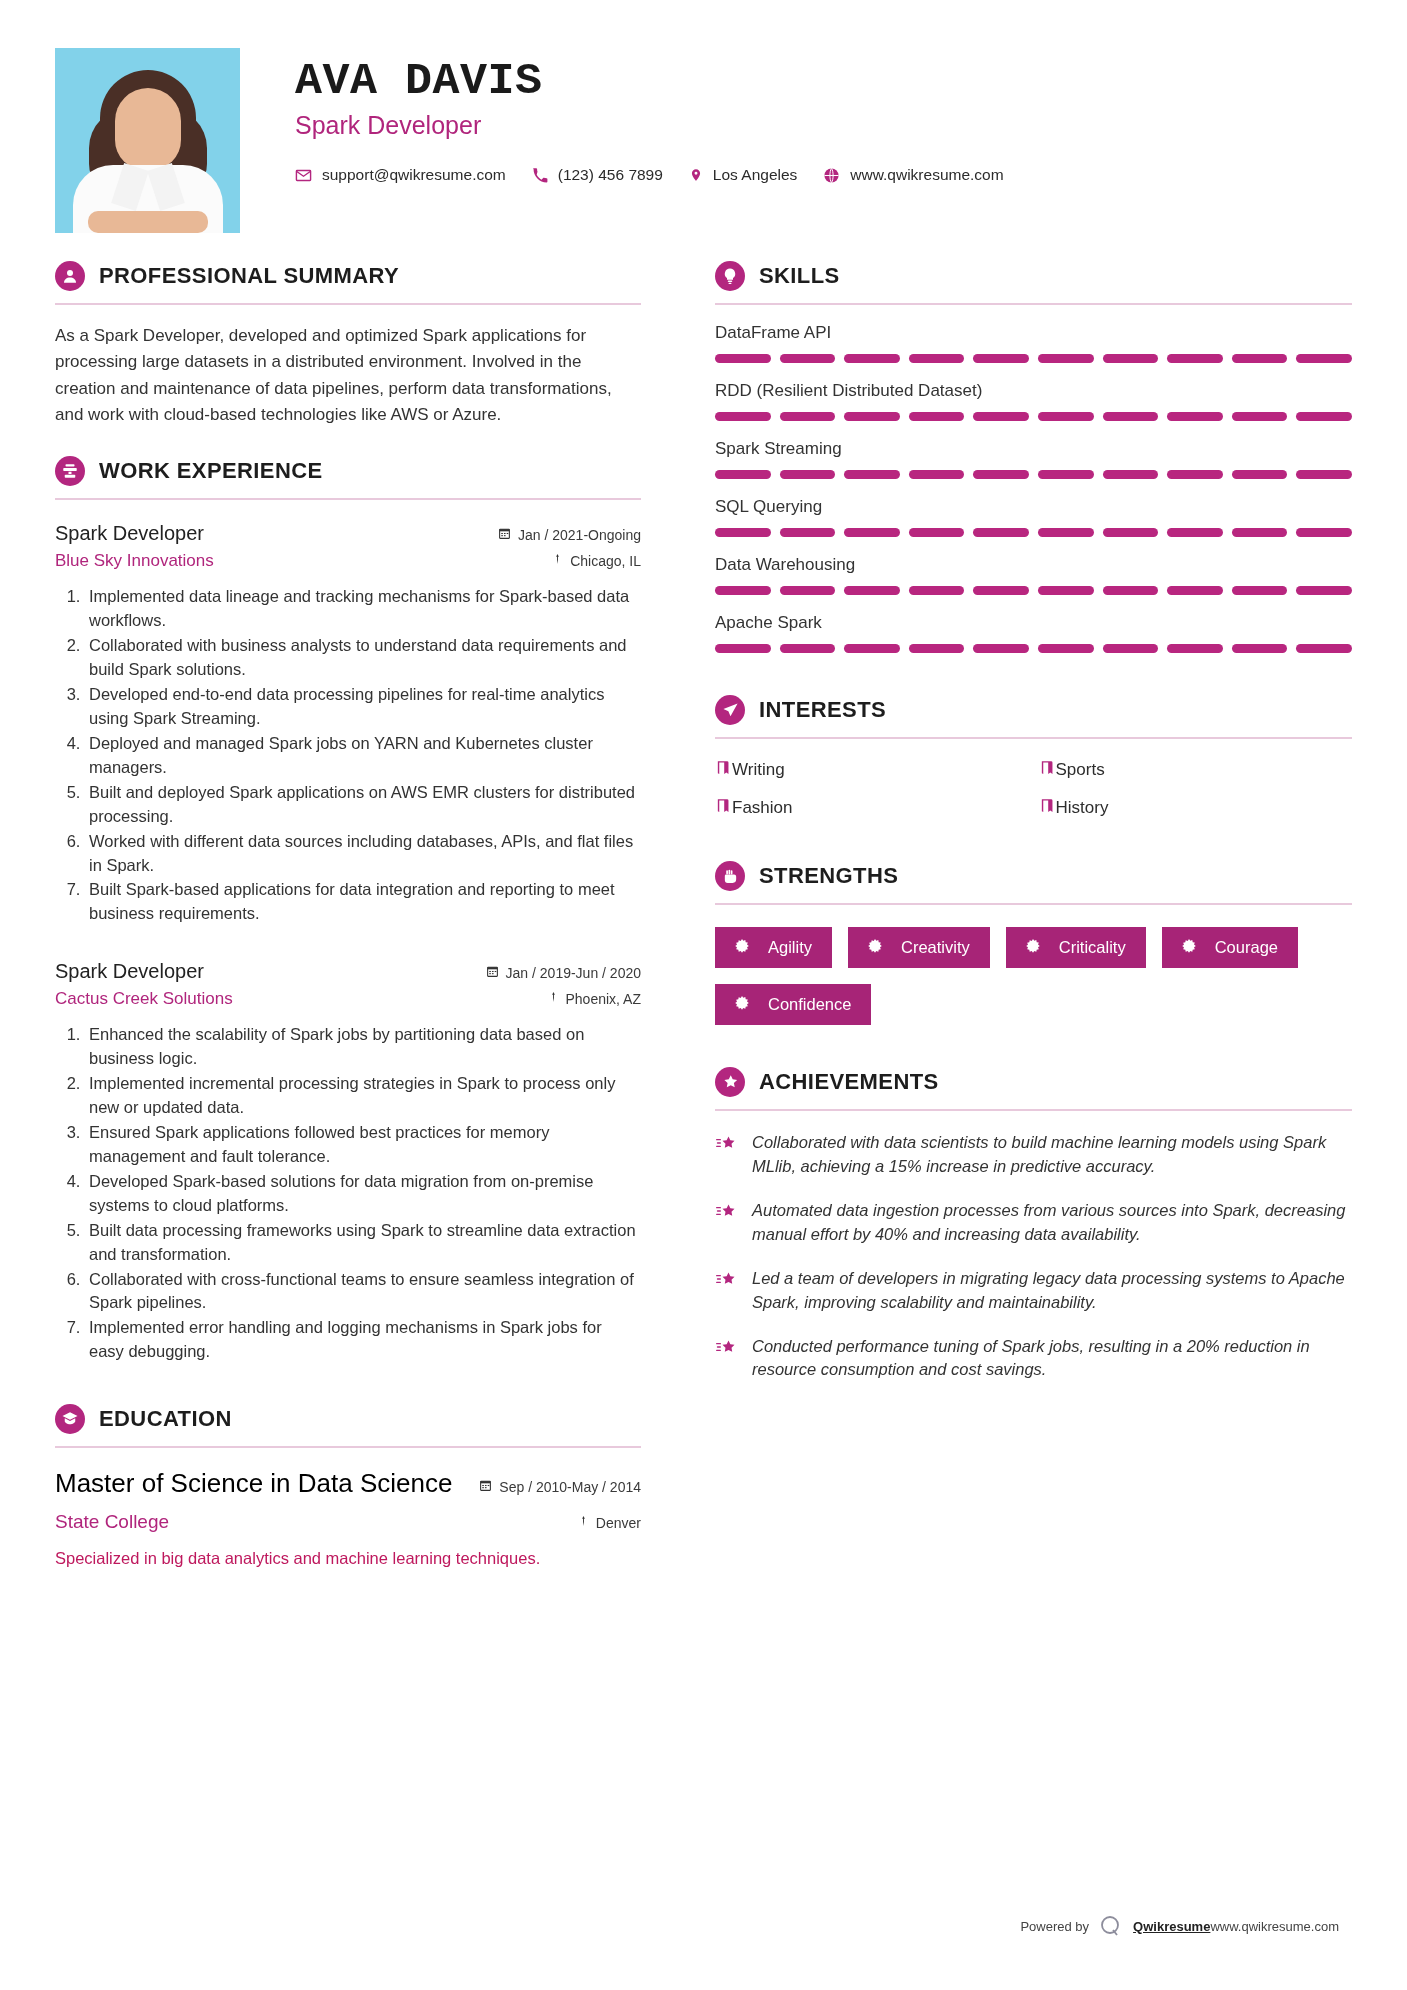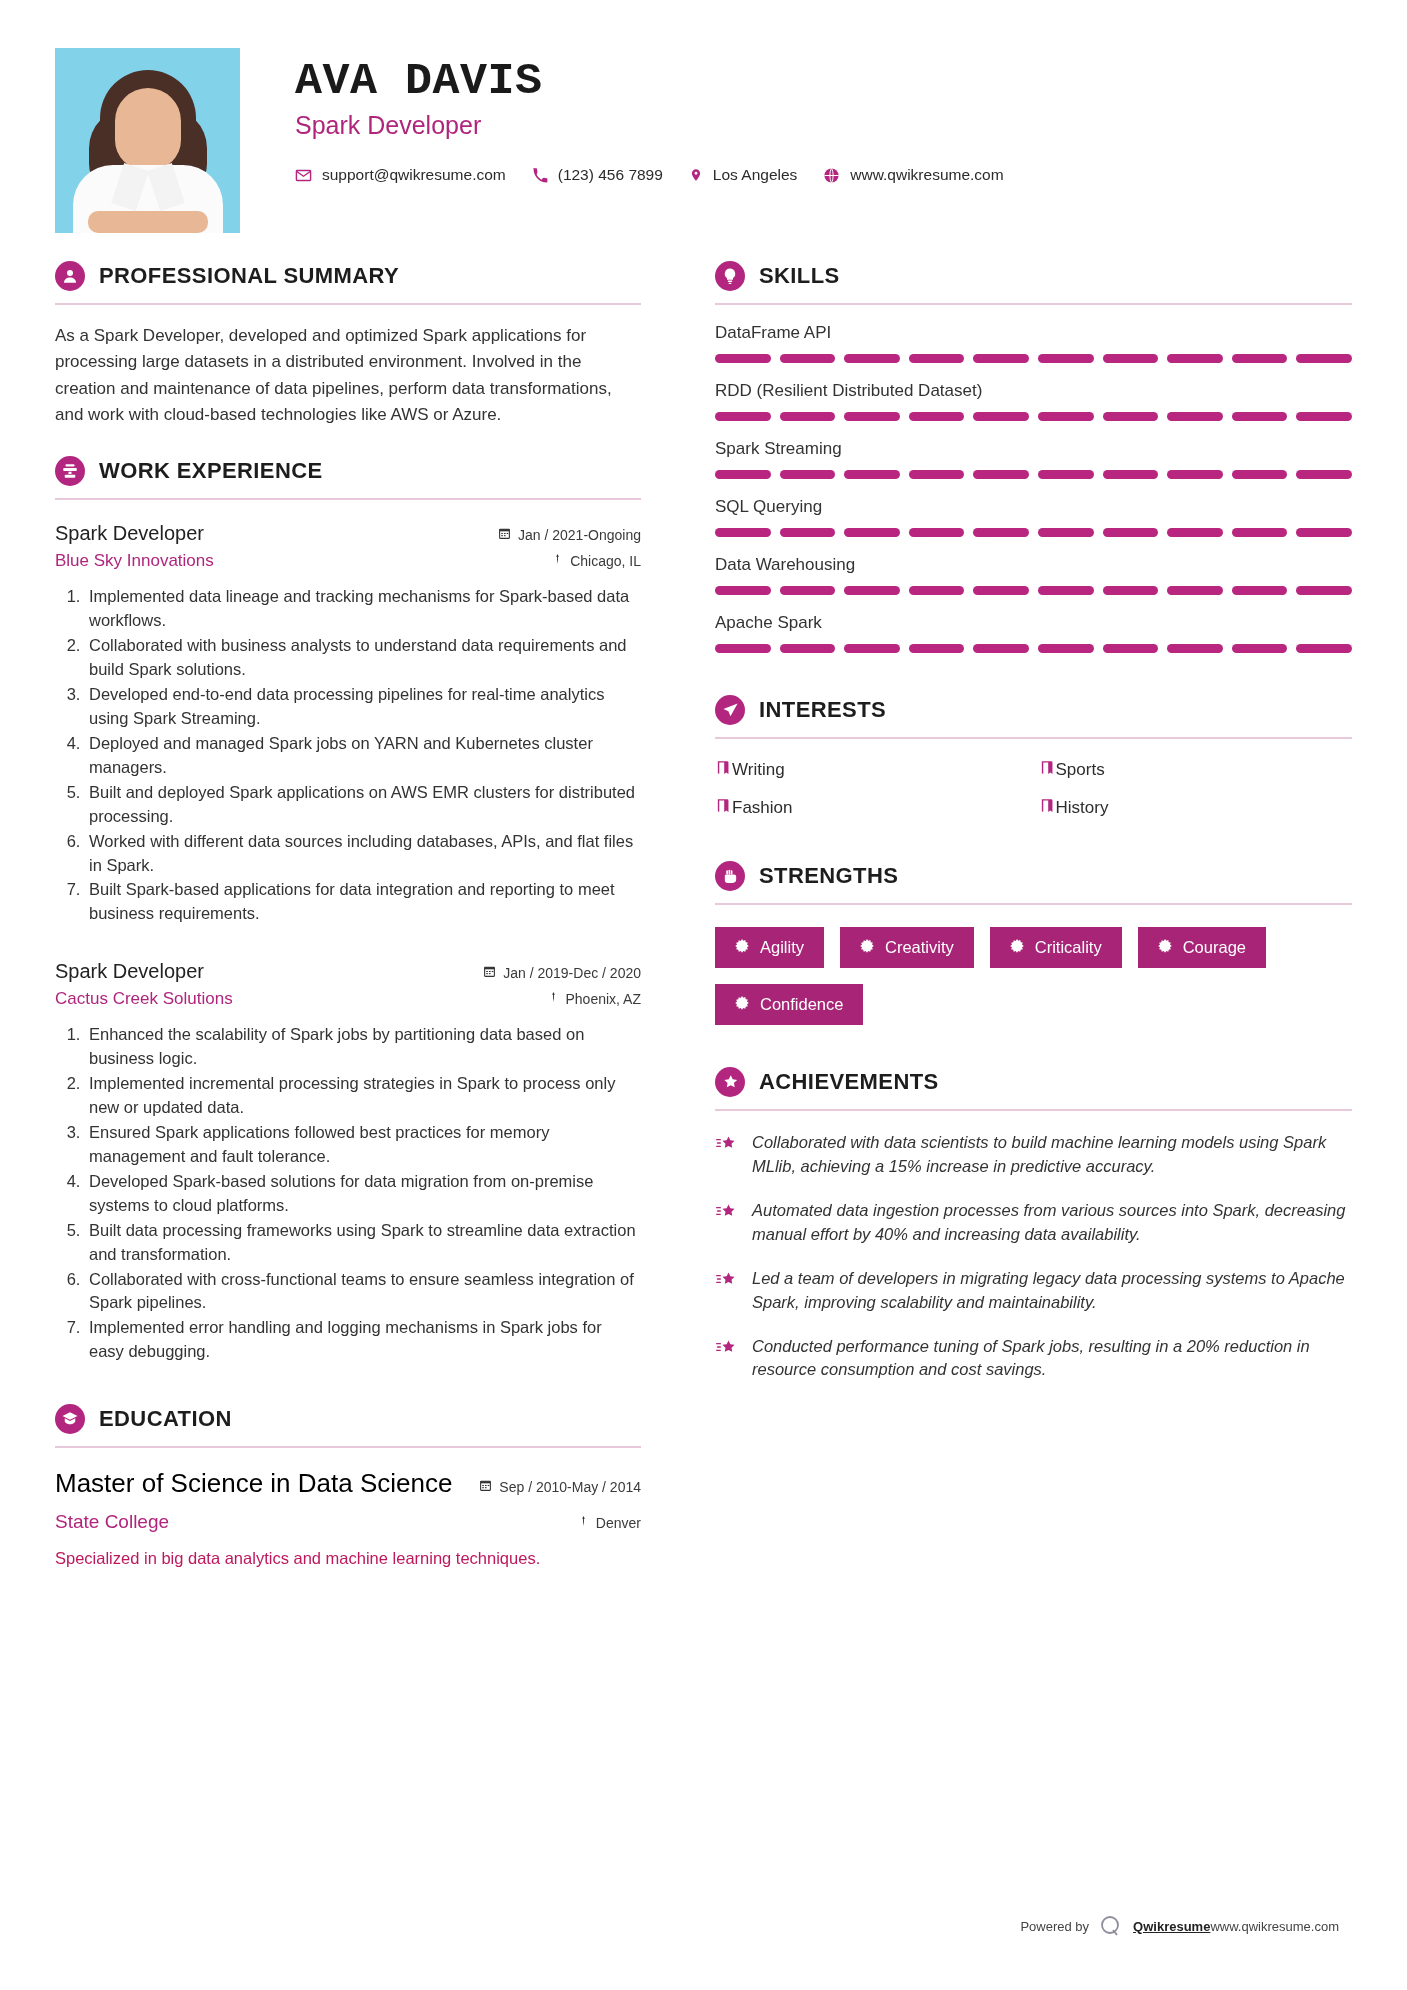--- a/index.html
+++ b/index.html
@@ -152,21 +152,21 @@
   .interests-grid {
     display: grid; grid-template-columns: 1fr 1fr; row-gap: 16px; column-gap: 10px;
     margin-top: 20px;
   }
   .interest { display: flex; align-items: center; gap: 0; font-size: 17px; color: #2d2d2d; }
 
   
   .strengths { display: flex; flex-wrap: wrap; gap: 16px; margin-top: 22px; }
   .strength {
     background: #a72477; color: #fff; font-size: 16.5px;
-    padding: 11px 20px; display: flex; align-items: center; gap: 11px;
+    padding: 11px 20px; display: flex; align-items: center; gap: 19px;
   }
 
   
   .ach-list { margin-top: 20px; font-style: italic; }
   .ach { display: flex; gap: 13px; margin-bottom: 20px; }
   .ach-text { font-size: 16.5px; line-height: 1.45; color: #333; }
   .ach-ico { flex: 0 0 24px; padding-top: 3px; }
 
   
   .footer {
@@ -322,21 +322,21 @@
                 <svg width="13" height="13" viewBox="0 0 24 24" fill="#333">
                   <rect x="3" y="4" width="18" height="17" rx="1" fill="none" stroke="#333" stroke-width="2"></rect>
                   <rect x="3" y="4" width="18" height="4"></rect>
                   <rect x="6" y="11" width="3" height="2"></rect>
                     <rect x="11" y="11" width="3" height="2"></rect>
                   <rect x="16" y="11" width="3" height="2"></rect>
                     <rect x="6" y="15" width="3" height="2"></rect>
                   <rect x="11" y="15" width="3" height="2"></rect>
                 </svg>
               </span>
-              <span>Jan / 2019-Dec / 2020</span>
+              <span>Jan / 2019-Jun / 2020</span>
             </div>
           </div>
           <div class="job-row2">
             <div class="job-company">Cactus Creek Solutions</div>
             <div class="job-meta">
               <span>
                 <svg width="11" height="14" viewBox="0 0 24 24" fill="#333">
                   <path d="M12 1l3 6h-2v7l-1 9-1-9V7H9l3-6z"></path>
                 </svg>
               </span>

